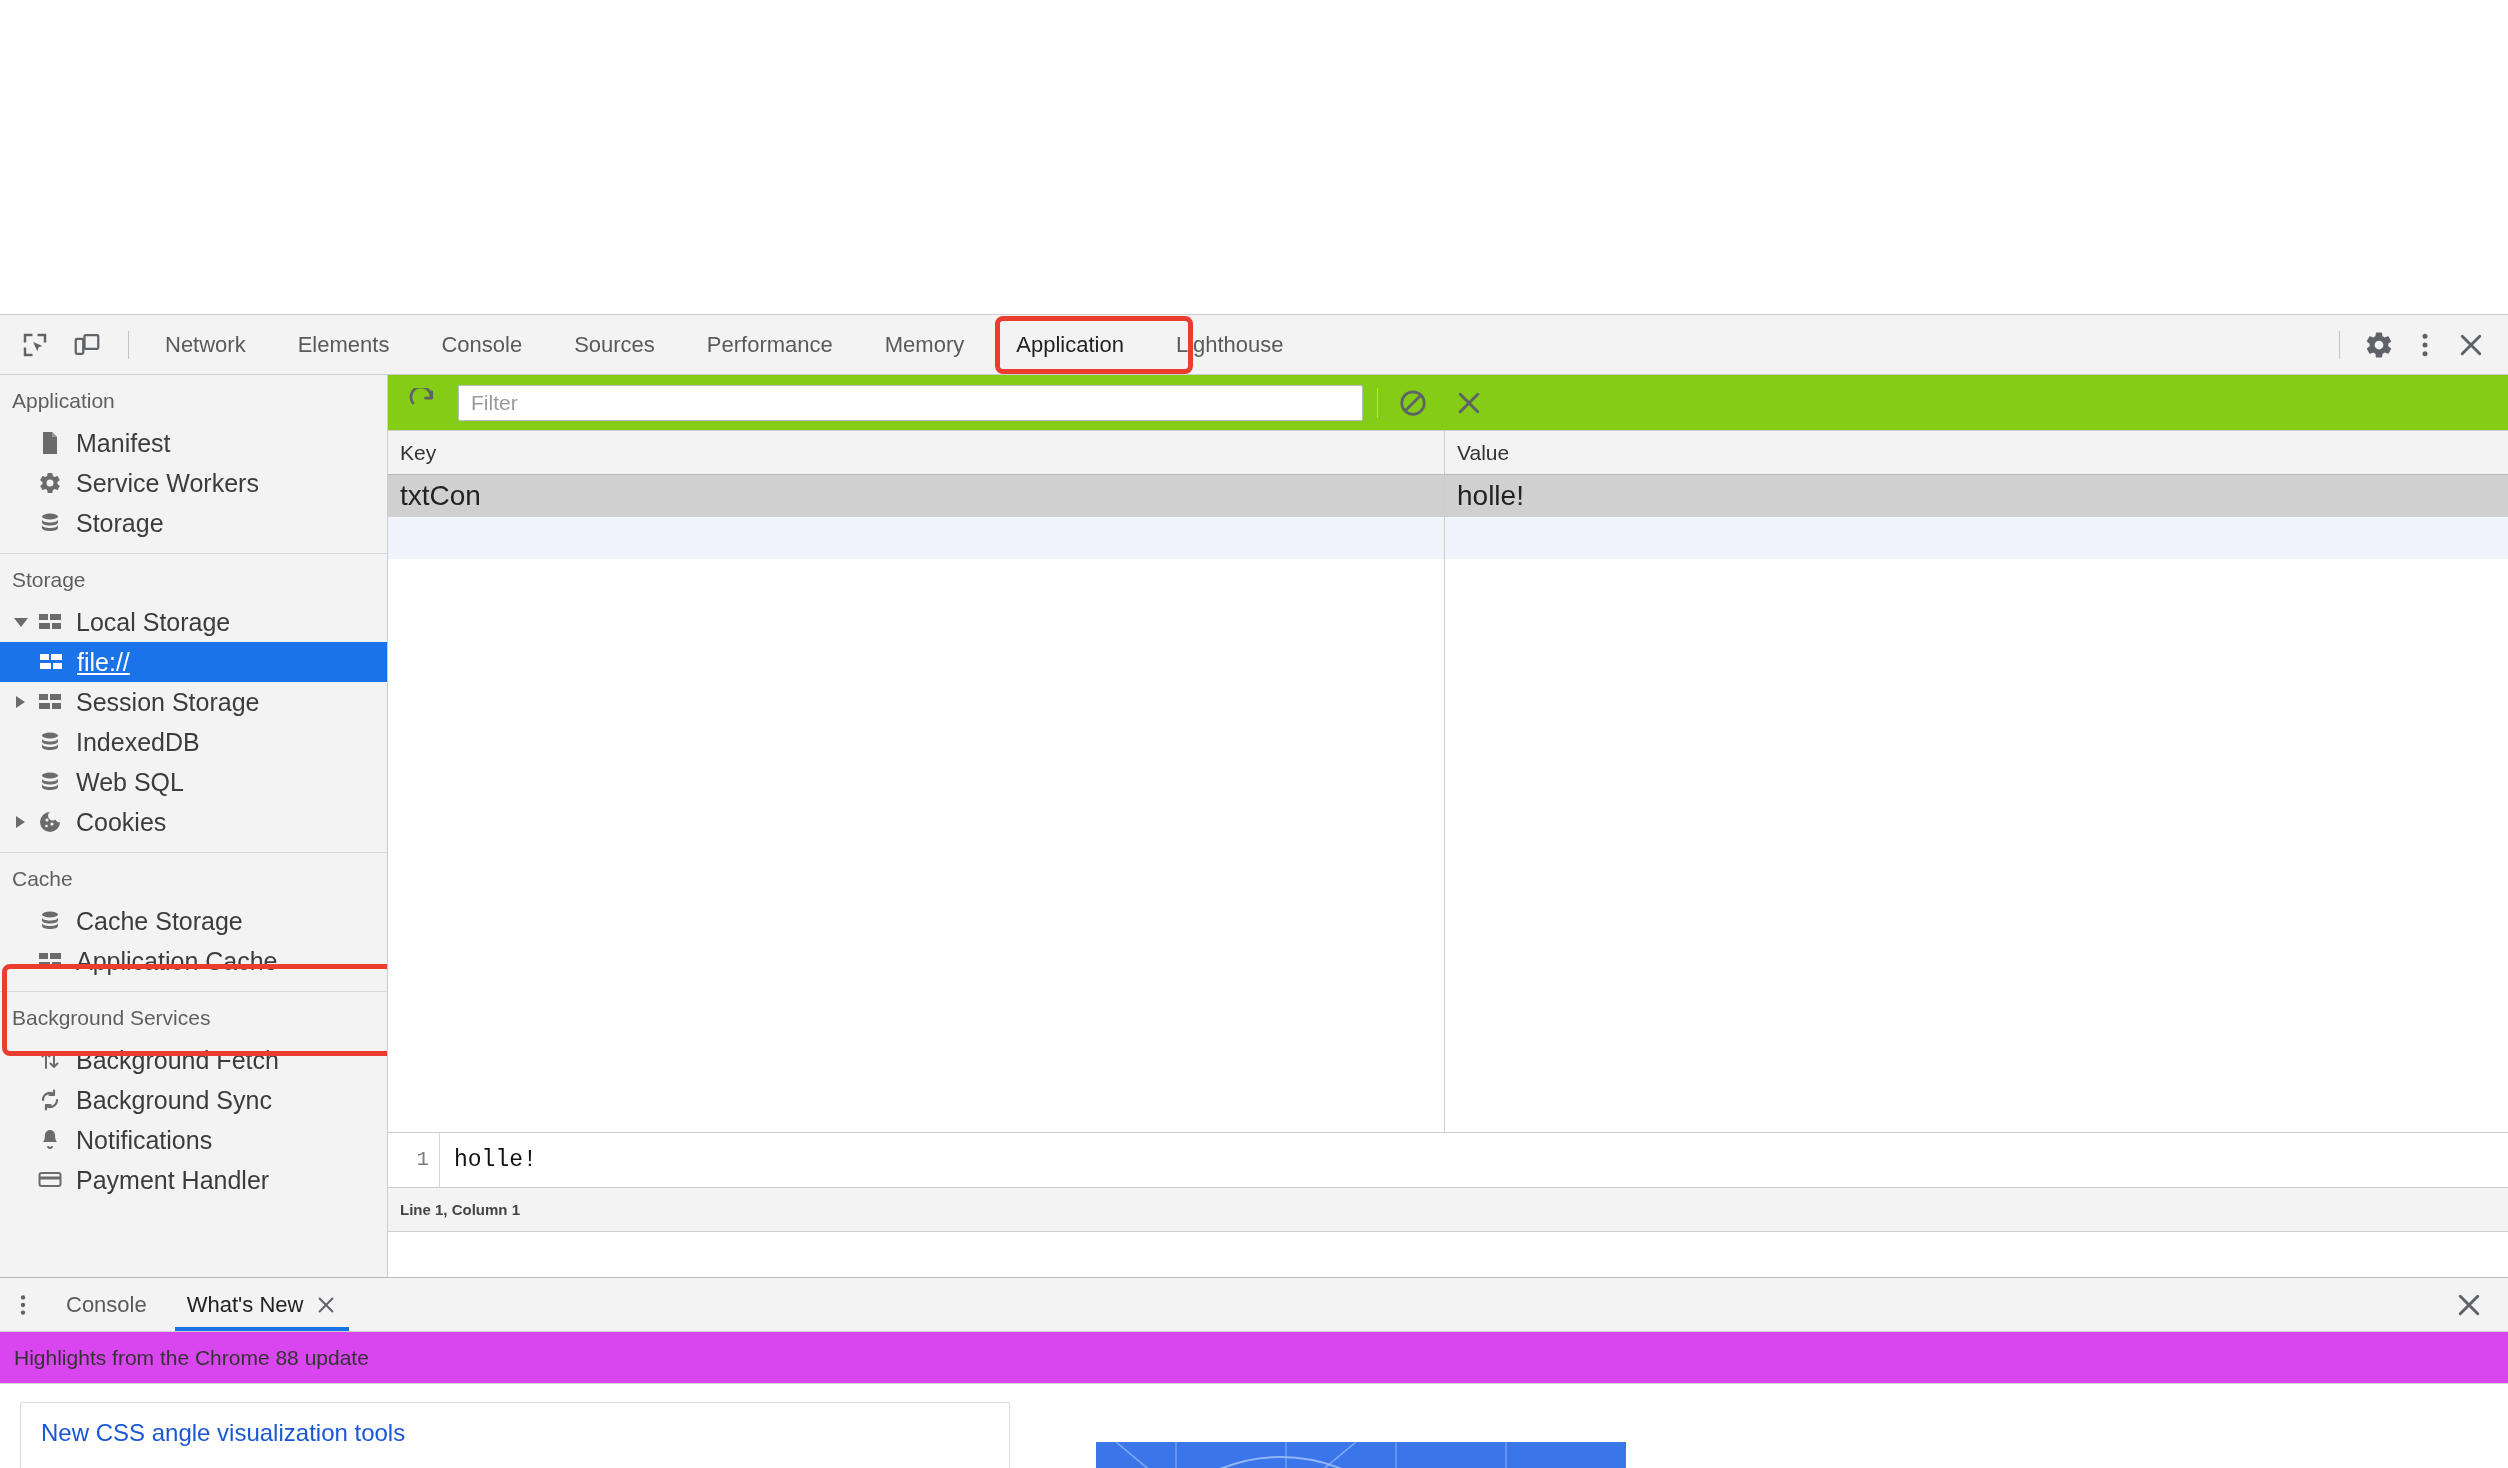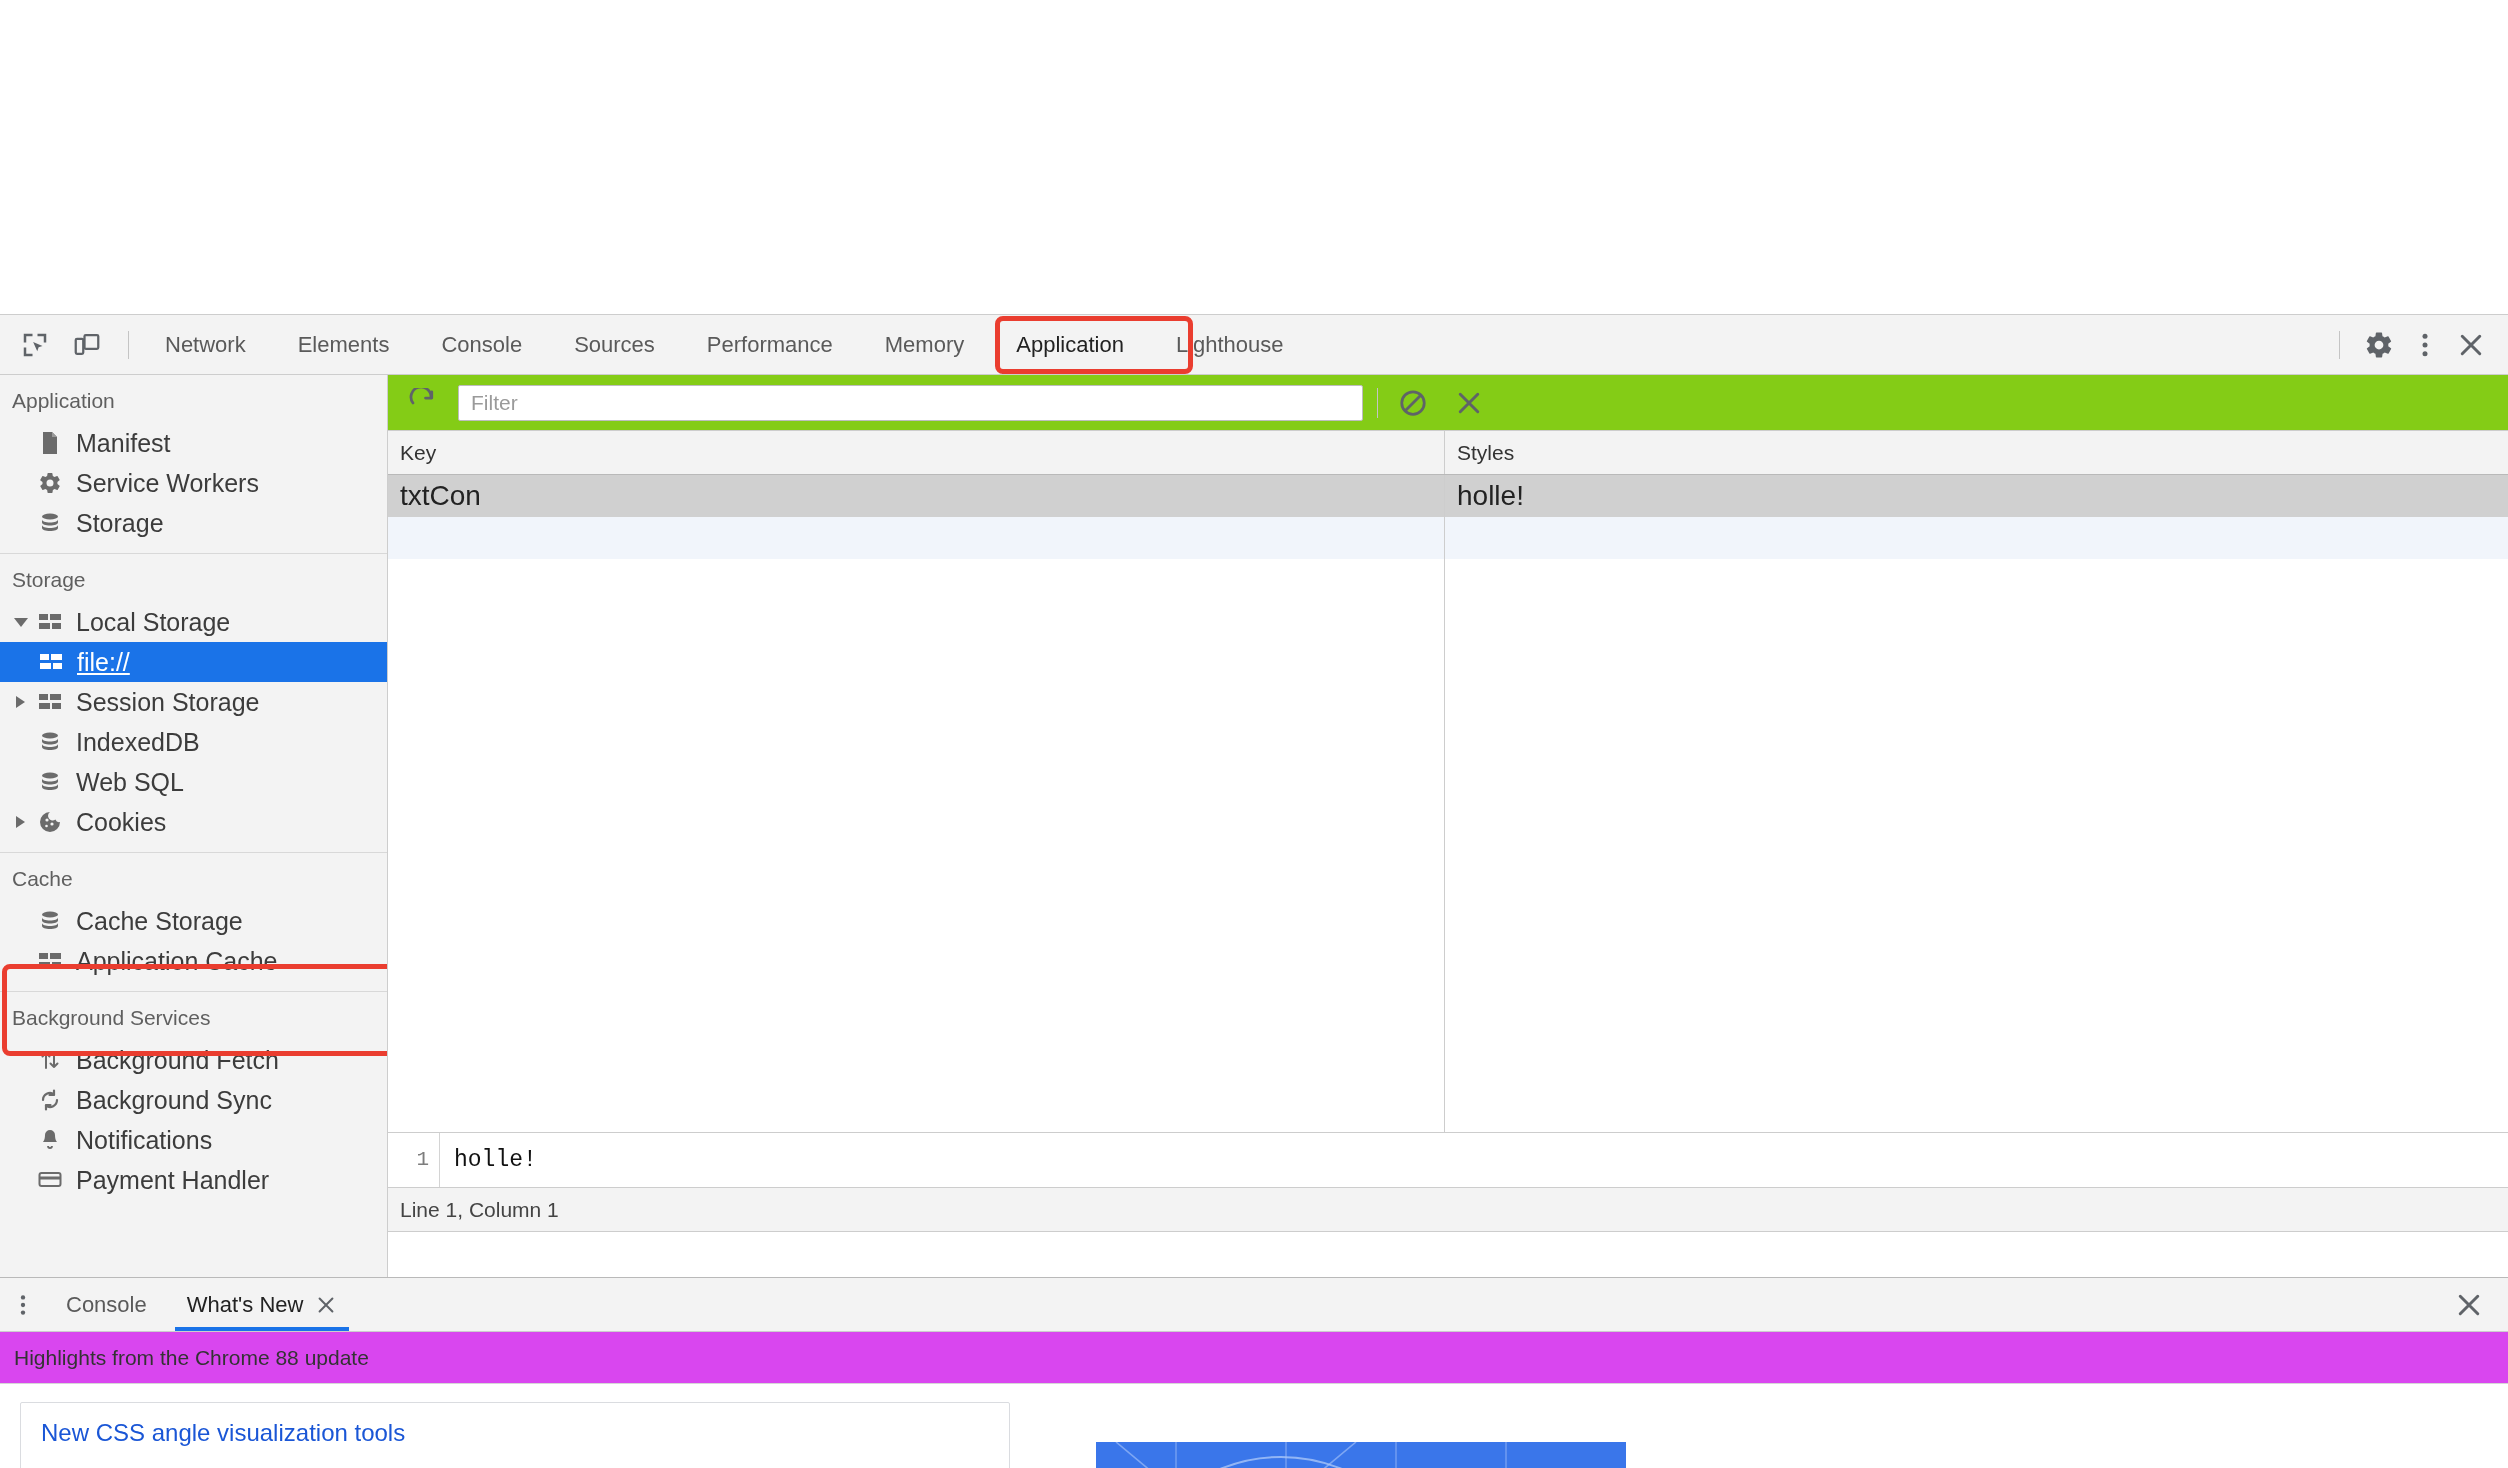--- a/index.html
+++ b/index.html
@@ -138,21 +138,21 @@
     font-family:"Liberation Mono", monospace; font-size: 21px; color:#7d7d7d;
     border-right: 1px solid #d4d4d4; line-height: 54px; height:54px;
   }
   .preview-text {
     font-family:"Liberation Mono", monospace; font-size: 23px; color:#111;
     padding-left: 14px;
   }
   .status-bar {
     flex: 0 0 44px; background:#f3f3f3; border-top:1px solid #cdcdcd;
     display:flex; align-items:center; padding-left: 12px;
-    font-size: 21px; color:#444;
+    font-size: 15px; color:#444;font-weight:bold;
   }
   .below-status { flex: 0 0 46px; background:#fff; border-top:1px solid #cdcdcd; }
 
   
   .drawer {
     flex: 0 0 auto; background:#f3f3f3; border-top: 1px solid #b9b9b9;
     display:flex; flex-direction:column; height: 228px;
   }
   .drawer-tabs {
     height: 54px; flex:0 0 54px; display:flex; align-items:stretch;
@@ -482,21 +482,21 @@
           <div class="tb-iconbtn">
             <svg width="30" height="30" viewBox="0 0 24 24">
               <path d="M5 5l14 14M19 5L5 19" stroke="#5f6368" stroke-width="2.4" fill="none" stroke-linecap="round"></path>
             </svg>
           </div>
         </div>
 
         <div class="table-wrap">
           <div class="tbl-head">
             <div class="th col-key">Key</div>
-            <div class="th col-val">Styles</div>
+            <div class="th col-val">Value</div>
           </div>
 
           <div class="tbl-row selected">
             <div class="td col-key">txtCon</div>
             <div class="td col-val">holle!</div>
           </div>
 
           <div class="tbl-row empty">
             <div class="td col-key"></div>
             <div class="td col-val"></div>

